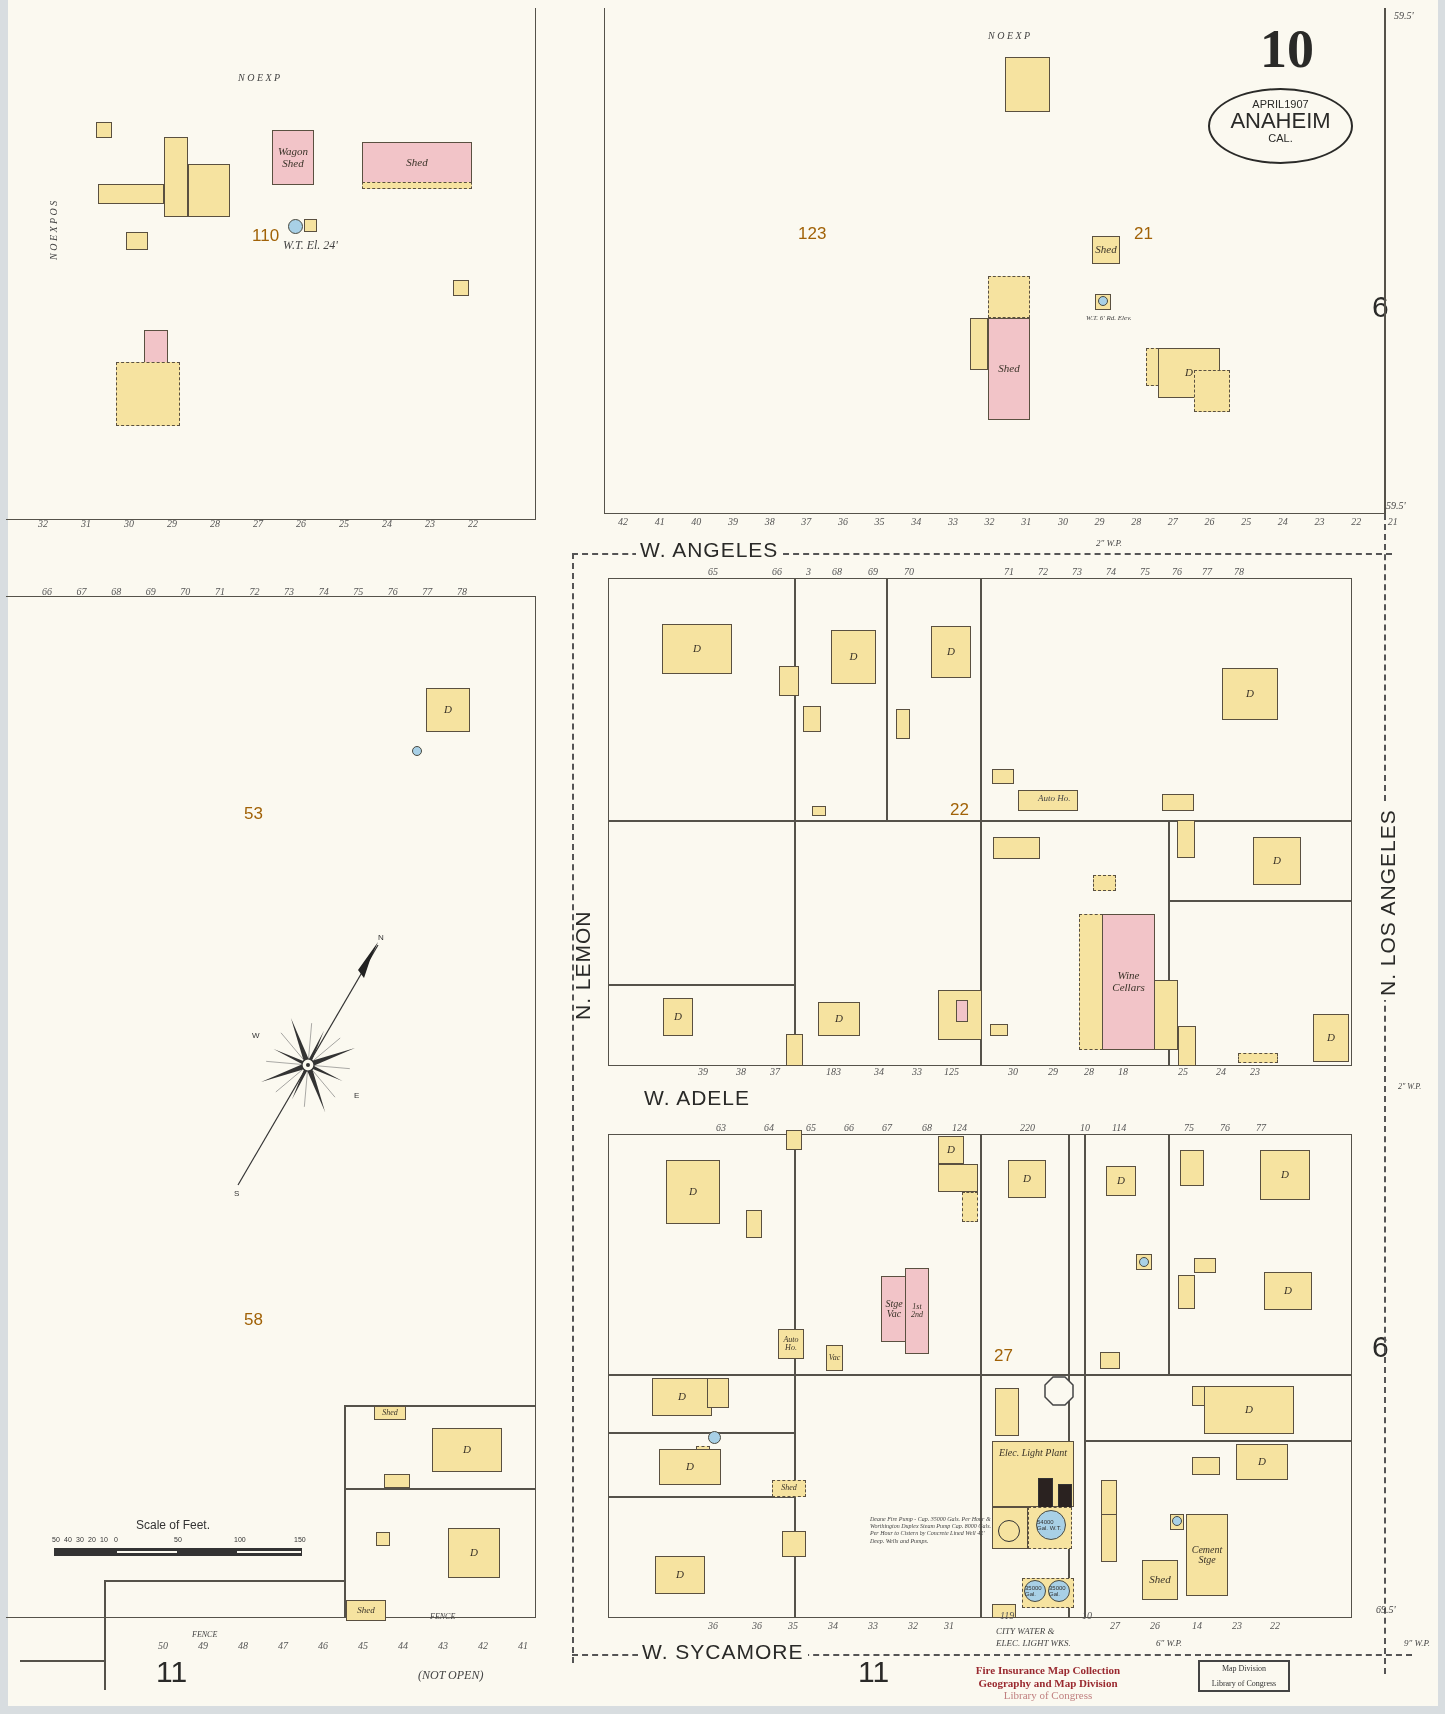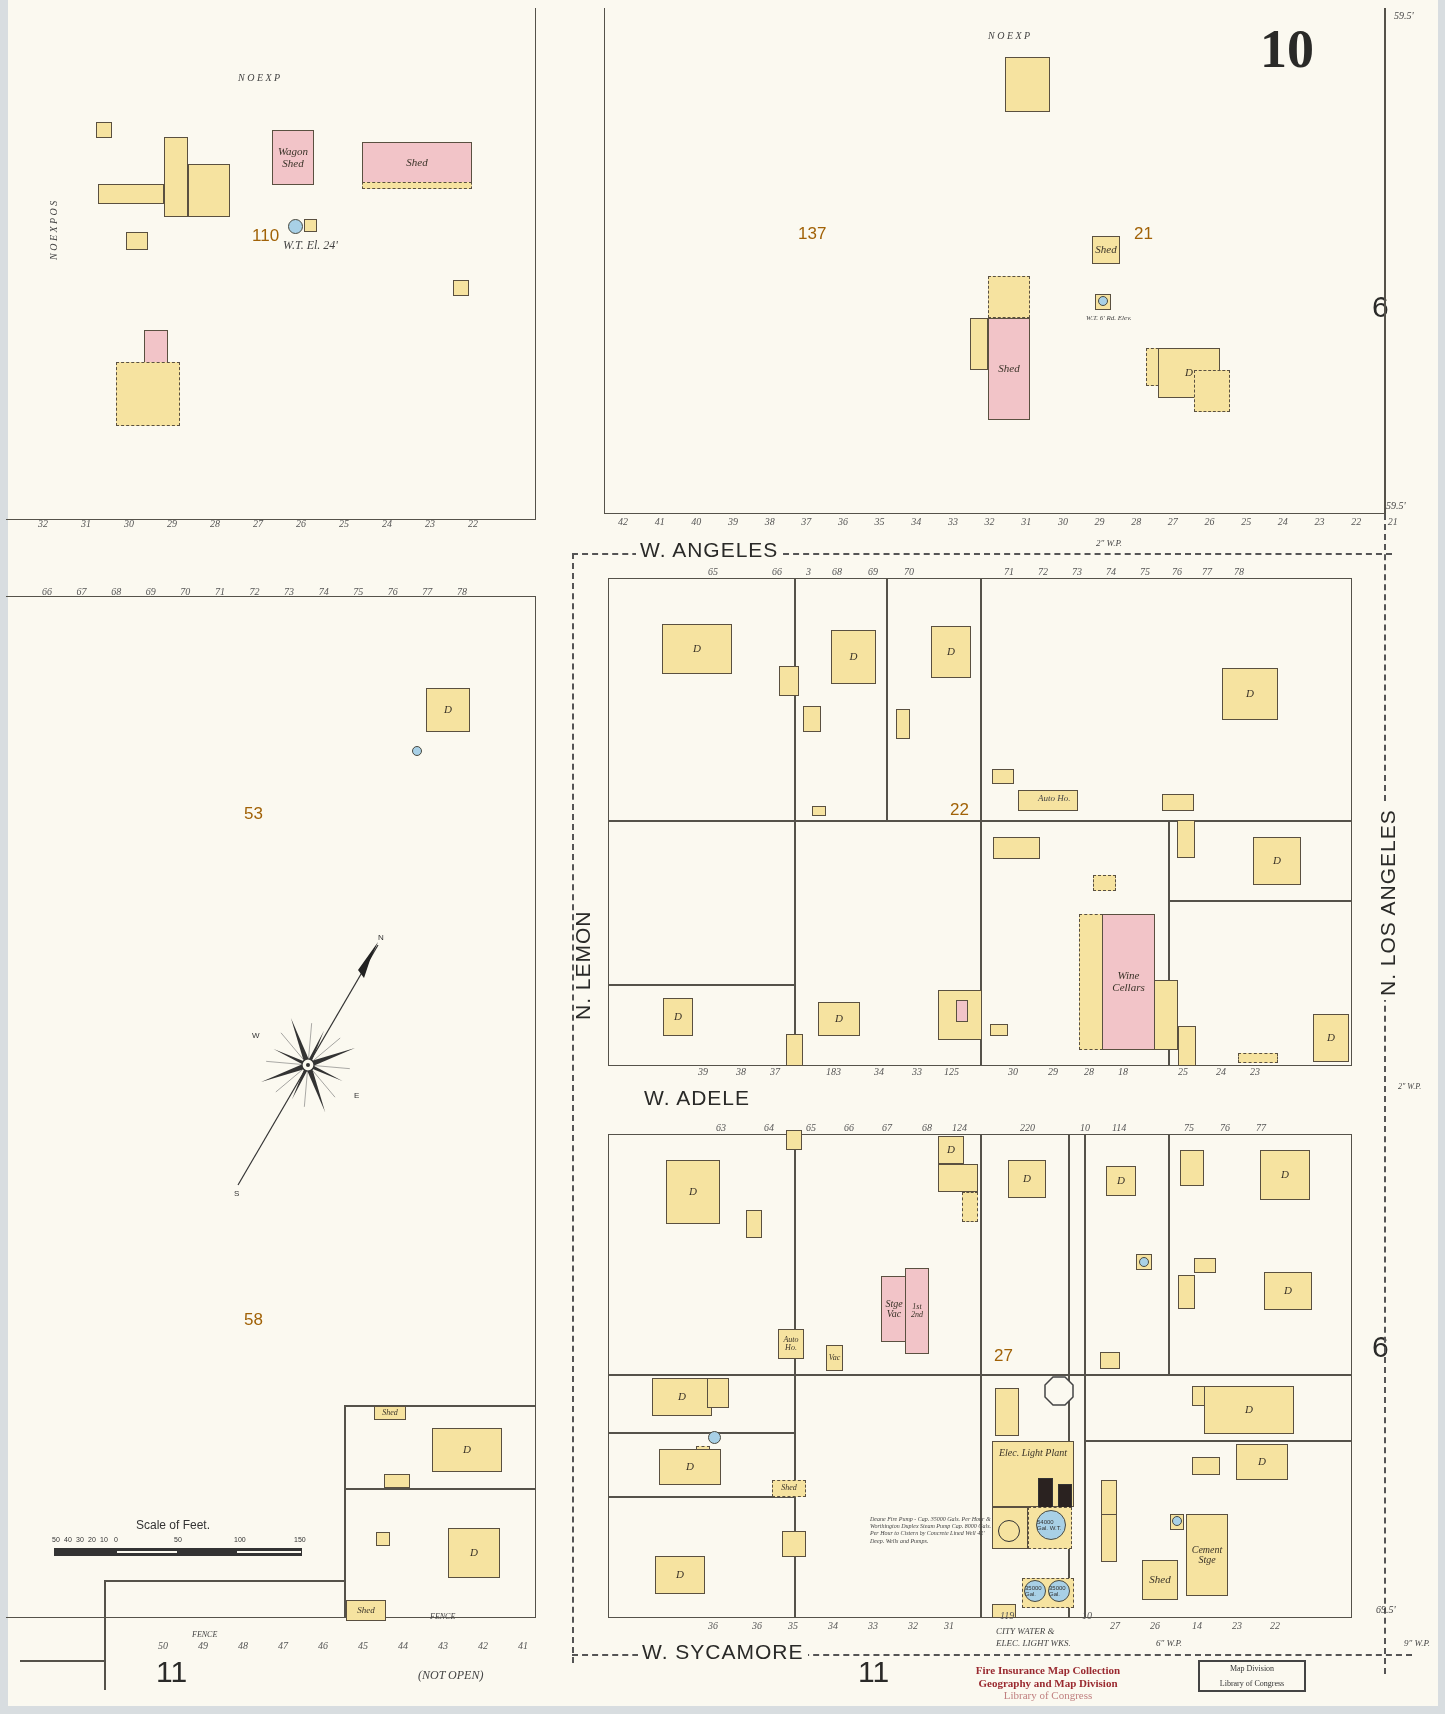--- a/index.html
+++ b/index.html
@@ -17,28 +17,33 @@
   .tank{position:absolute;border-radius:50%;background:#a8d0e6;border:1.5px solid #4a4a40;box-sizing:border-box;font-size:6px;display:flex;align-items:center;justify-content:center;color:#333;}
   .street{position:absolute;font-family:"Liberation Sans",sans-serif;font-size:21px;letter-spacing:1px;color:#2a2a28;white-space:nowrap;}
   .street.v{transform:rotate(-90deg);transform-origin:left top;}
   .blocknum{position:absolute;font-family:"Liberation Sans",sans-serif;font-size:17px;color:#a16207;}
   .addr{position:absolute;font-family:"Liberation Serif",serif;font-style:italic;font-size:10px;color:#555;}
   .note{position:absolute;font-family:"Liberation Serif",serif;font-style:italic;font-size:10px;color:#444;white-space:nowrap;}
   .sheetnum{position:absolute;font-family:"Liberation Serif",serif;font-weight:bold;font-size:54px;color:#2a2a28;}
   .edgenum{position:absolute;font-family:"Liberation Sans",sans-serif;font-size:30px;color:#2a2a28;}
   .oval{position:absolute;border:2.5px solid #2a2a28;border-radius:50%;text-align:center;box-sizing:border-box;}
   .stamp{position:absolute;font-family:"Liberation Serif",serif;font-weight:bold;font-size:11px;color:#9a2a30;text-align:center;line-height:1.15;}
-  .locstamp{position:absolute;border:2px solid #444;font-family:"Liberation Serif",serif;font-size:8px;color:#333;text-align:center;padding:2px 16px;}
+  .locstamp{position:absolute;border:2px solid #444;font-family:"Liberation Serif",serif;font-size:8px;color:#333;text-align:center;padding:2px 8px;}
 </style>
 </head>
 <body>
 
 <div id="sheet">
 
   <div class="sheetnum" style="left:1252px;top:18px;">10</div>
+  <div class="oval" style="left:1200px;top:88px;width:145px;height:76px;">
+    <div style="font-size:11px;margin-top:8px;color:#2a2a28;">APRIL1907</div>
+    <div style="font-size:22px;color:#2a2a28;line-height:1;">ANAHEIM</div>
+    <div style="font-size:11px;color:#2a2a28;">CAL.</div>
+  </div>
 
   <div class="edgenum" style="left:1364px;top:290px;">6</div>
   <div class="edgenum" style="left:1364px;top:1330px;">6</div>
   <div class="edgenum" style="left:148px;top:1655px;">11</div>
   <div class="edgenum" style="left:850px;top:1655px;">11</div>
 
   <div class="blk" style="left:-2px;top:8px;width:530px;height:512px;border-top:none;border-left:none;"></div>
   <div class="note" style="left:230px;top:72px;">N O      E X P</div>
   <div class="note" style="left:40px;top:260px;transform:rotate(-90deg);transform-origin:left top;">N O   E X P O S</div>
   <div class="blocknum" style="left:244px;top:226px;">110</div>
@@ -54,21 +59,21 @@
   <div class="bld" style="left:296px;top:219px;width:13px;height:13px;"></div>
   <div class="note" style="left:275px;top:238px;font-size:12px;">W.T. El. 24'</div>
   <div class="bld" style="left:445px;top:280px;width:16px;height:16px;"></div>
   <div class="bld pink" style="left:136px;top:330px;width:24px;height:34px;"></div>
   <div class="bld dash" style="left:108px;top:362px;width:64px;height:64px;"></div>
 
   <div class="blk" style="left:596px;top:8px;width:780px;height:506px;border-top:none;border-right:none;"></div>
   <div class="line" style="left:1376px;top:8px;width:1.5px;height:506px;"></div>
   <div class="note" style="left:980px;top:30px;">N O      E X P</div>
   <div class="bld x" style="left:997px;top:57px;width:45px;height:55px;"></div>
-  <div class="blocknum" style="left:790px;top:224px;">137</div>
+  <div class="blocknum" style="left:790px;top:224px;">123</div>
   <div class="blocknum" style="left:1126px;top:224px;">21</div>
   <div class="bld" style="left:1084px;top:236px;width:28px;height:28px;">Shed</div>
   <div class="bld" style="left:1087px;top:294px;width:16px;height:16px;"></div>
   <div class="tank" style="left:1090px;top:296px;width:10px;height:10px;"></div>
   <div class="note" style="left:1078px;top:314px;font-size:7px;">W.T. 6' Rd. Elev.</div>
   <div class="bld dash" style="left:980px;top:276px;width:42px;height:42px;"></div>
   <div class="bld" style="left:962px;top:318px;width:18px;height:52px;"></div>
   <div class="bld pink" style="left:980px;top:318px;width:42px;height:102px;">Shed</div>
   <div class="bld dash" style="left:1138px;top:348px;width:42px;height:38px;"></div>
   <div class="bld" style="left:1150px;top:348px;width:62px;height:50px;">D</div>

